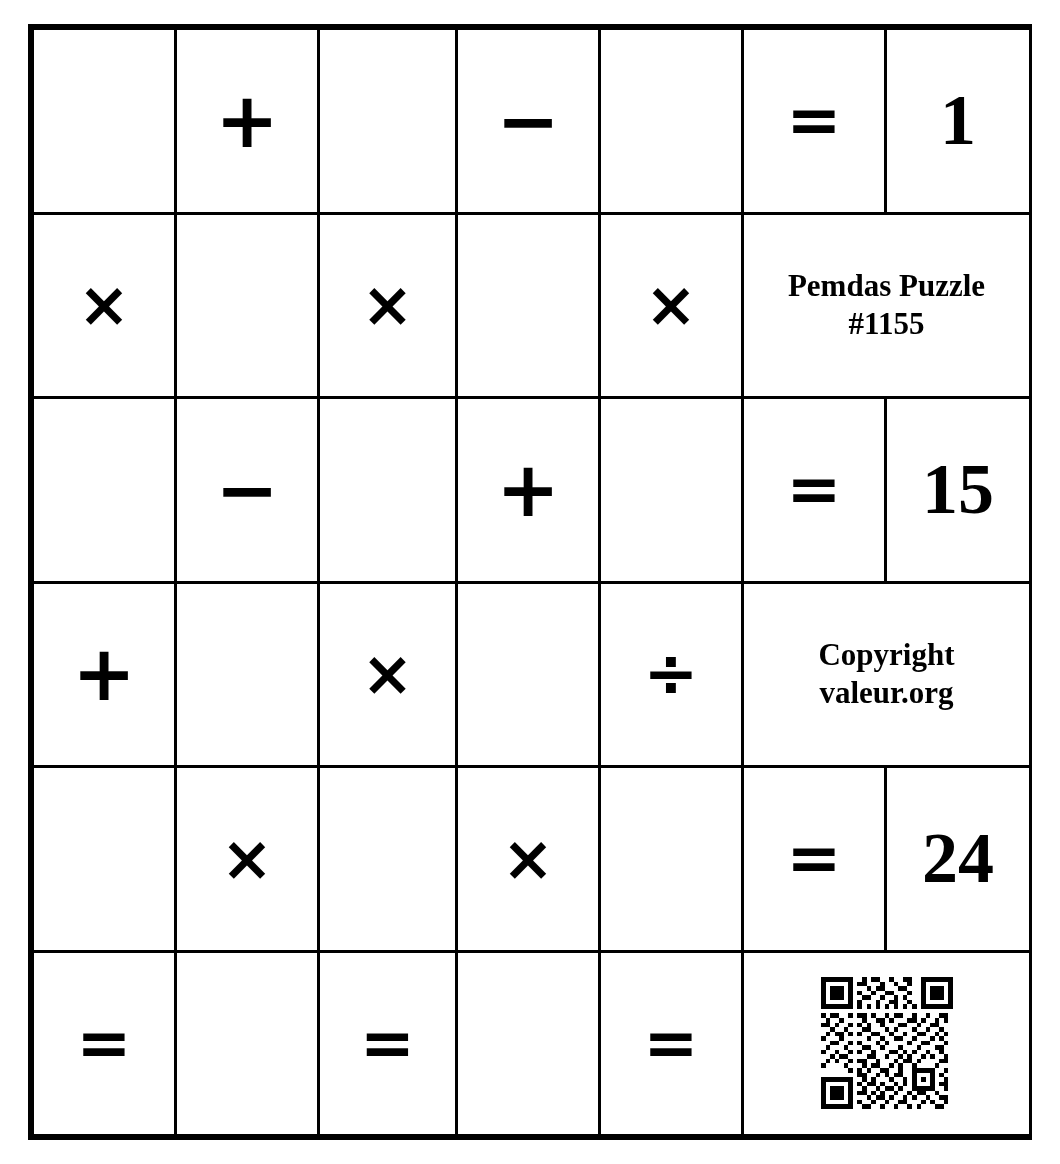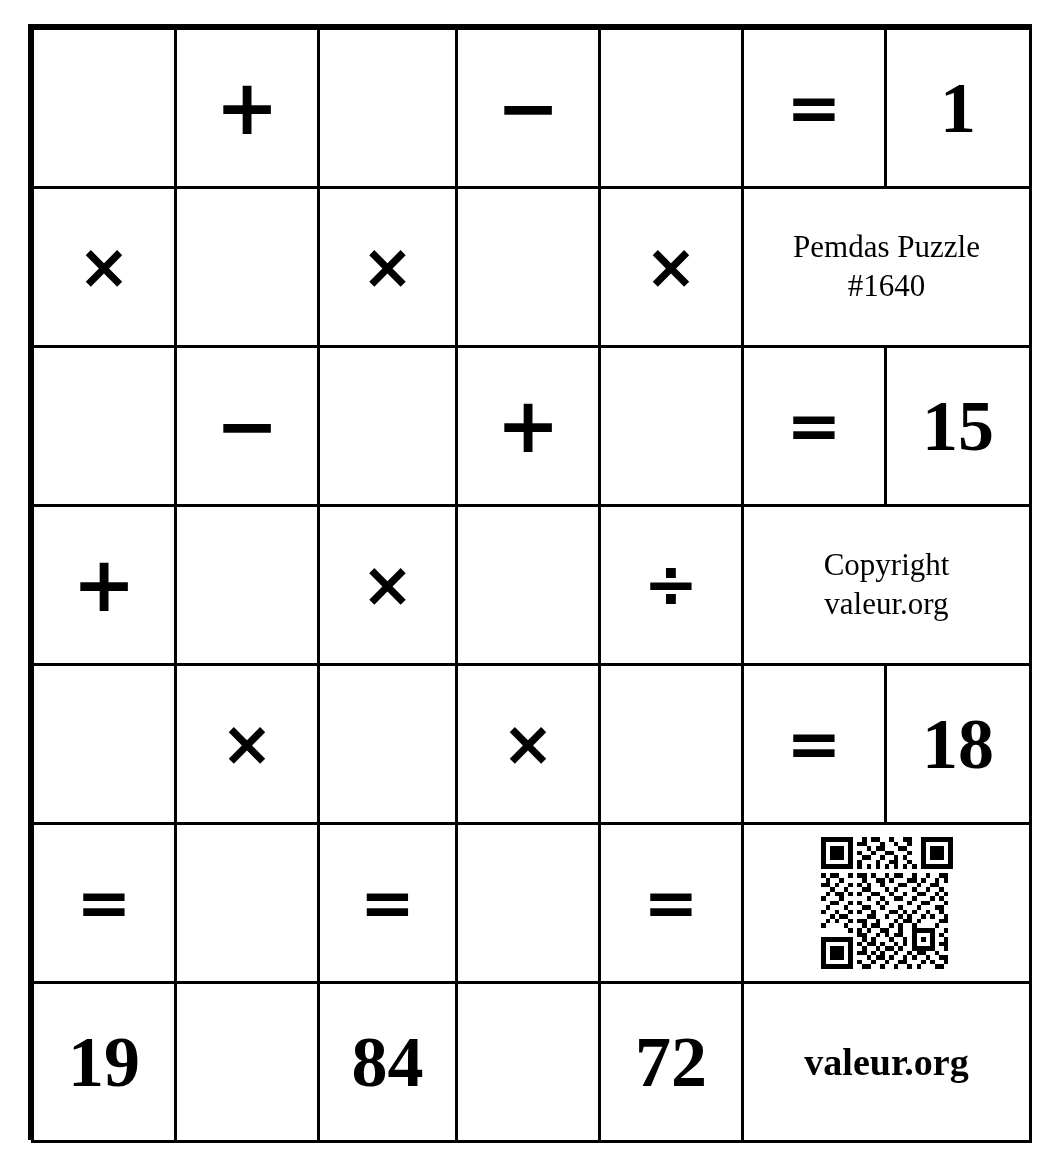--- a/index.html
+++ b/index.html
@@ -102,21 +102,21 @@
     align-items: center;
     justify-content: center;
     width: 100%;
     height: 100%;
   }
   .qr {
     width: 132px;
     height: 132px;
     display: block;
   }
-  .info-line { display: block; }
+  .info-line { display: block; font-weight: bold; }
 </style>
 </head>
 <body>
 
 <div id="puzzle-wrap">
   <table class="grid">
     <colgroup>
       <col class="c0">
         <col class="c1">
         <col class="c2">
@@ -138,21 +138,21 @@
       </tr>
 
       <tr class="r-op">
         <td class="op op-times">×</td>
         <td class="shaded"></td>
         <td class="op op-times">×</td>
         <td class="shaded"></td>
         <td class="op op-times">×</td>
         <td class="info" colspan="2">
           <span class="info-line">Pemdas Puzzle</span>
-          <span class="info-line">#1640</span>
+          <span class="info-line">#1155</span>
         </td>
       </tr>
 
       <tr class="r-num">
         <td class="blank"></td>
         <td class="op op-minus">−</td>
         <td class="blank"></td>
         <td class="op op-plus">+</td>
         <td class="blank"></td>
         <td class="eq">=</td>
@@ -171,21 +171,21 @@
         </td>
       </tr>
 
       <tr class="r-num">
         <td class="blank"></td>
         <td class="op op-times">×</td>
         <td class="blank"></td>
         <td class="op op-times">×</td>
         <td class="blank"></td>
         <td class="eq">=</td>
-        <td class="result">18</td>
+        <td class="result">24</td>
       </tr>
 
       <tr class="r-op">
         <td class="eq">=</td>
         <td class="shaded"></td>
         <td class="eq">=</td>
         <td class="shaded"></td>
         <td class="eq">=</td>
         <td class="qr-cell" colspan="2">
           <div class="qr-holder">
@@ -406,23 +406,15 @@
                 <rect x="16" y="28" width="1" height="1"></rect>
                   <rect x="19" y="28" width="1" height="1"></rect>
                 <rect x="21" y="28" width="1" height="1"></rect>
                   <rect x="25" y="28" width="2" height="1"></rect>
               </g>
             </svg>
           </div>
         </td>
       </tr>
 
-      <tr class="r-num">
-        <td class="num">19</td>
-        <td class="shaded"></td>
-        <td class="num">84</td>
-        <td class="shaded"></td>
-        <td class="num">72</td>
-        <td class="brand" colspan="2">valeur.org</td>
-      </tr>
     </tbody>
   </table>
 </div>
 
 </body></html>

